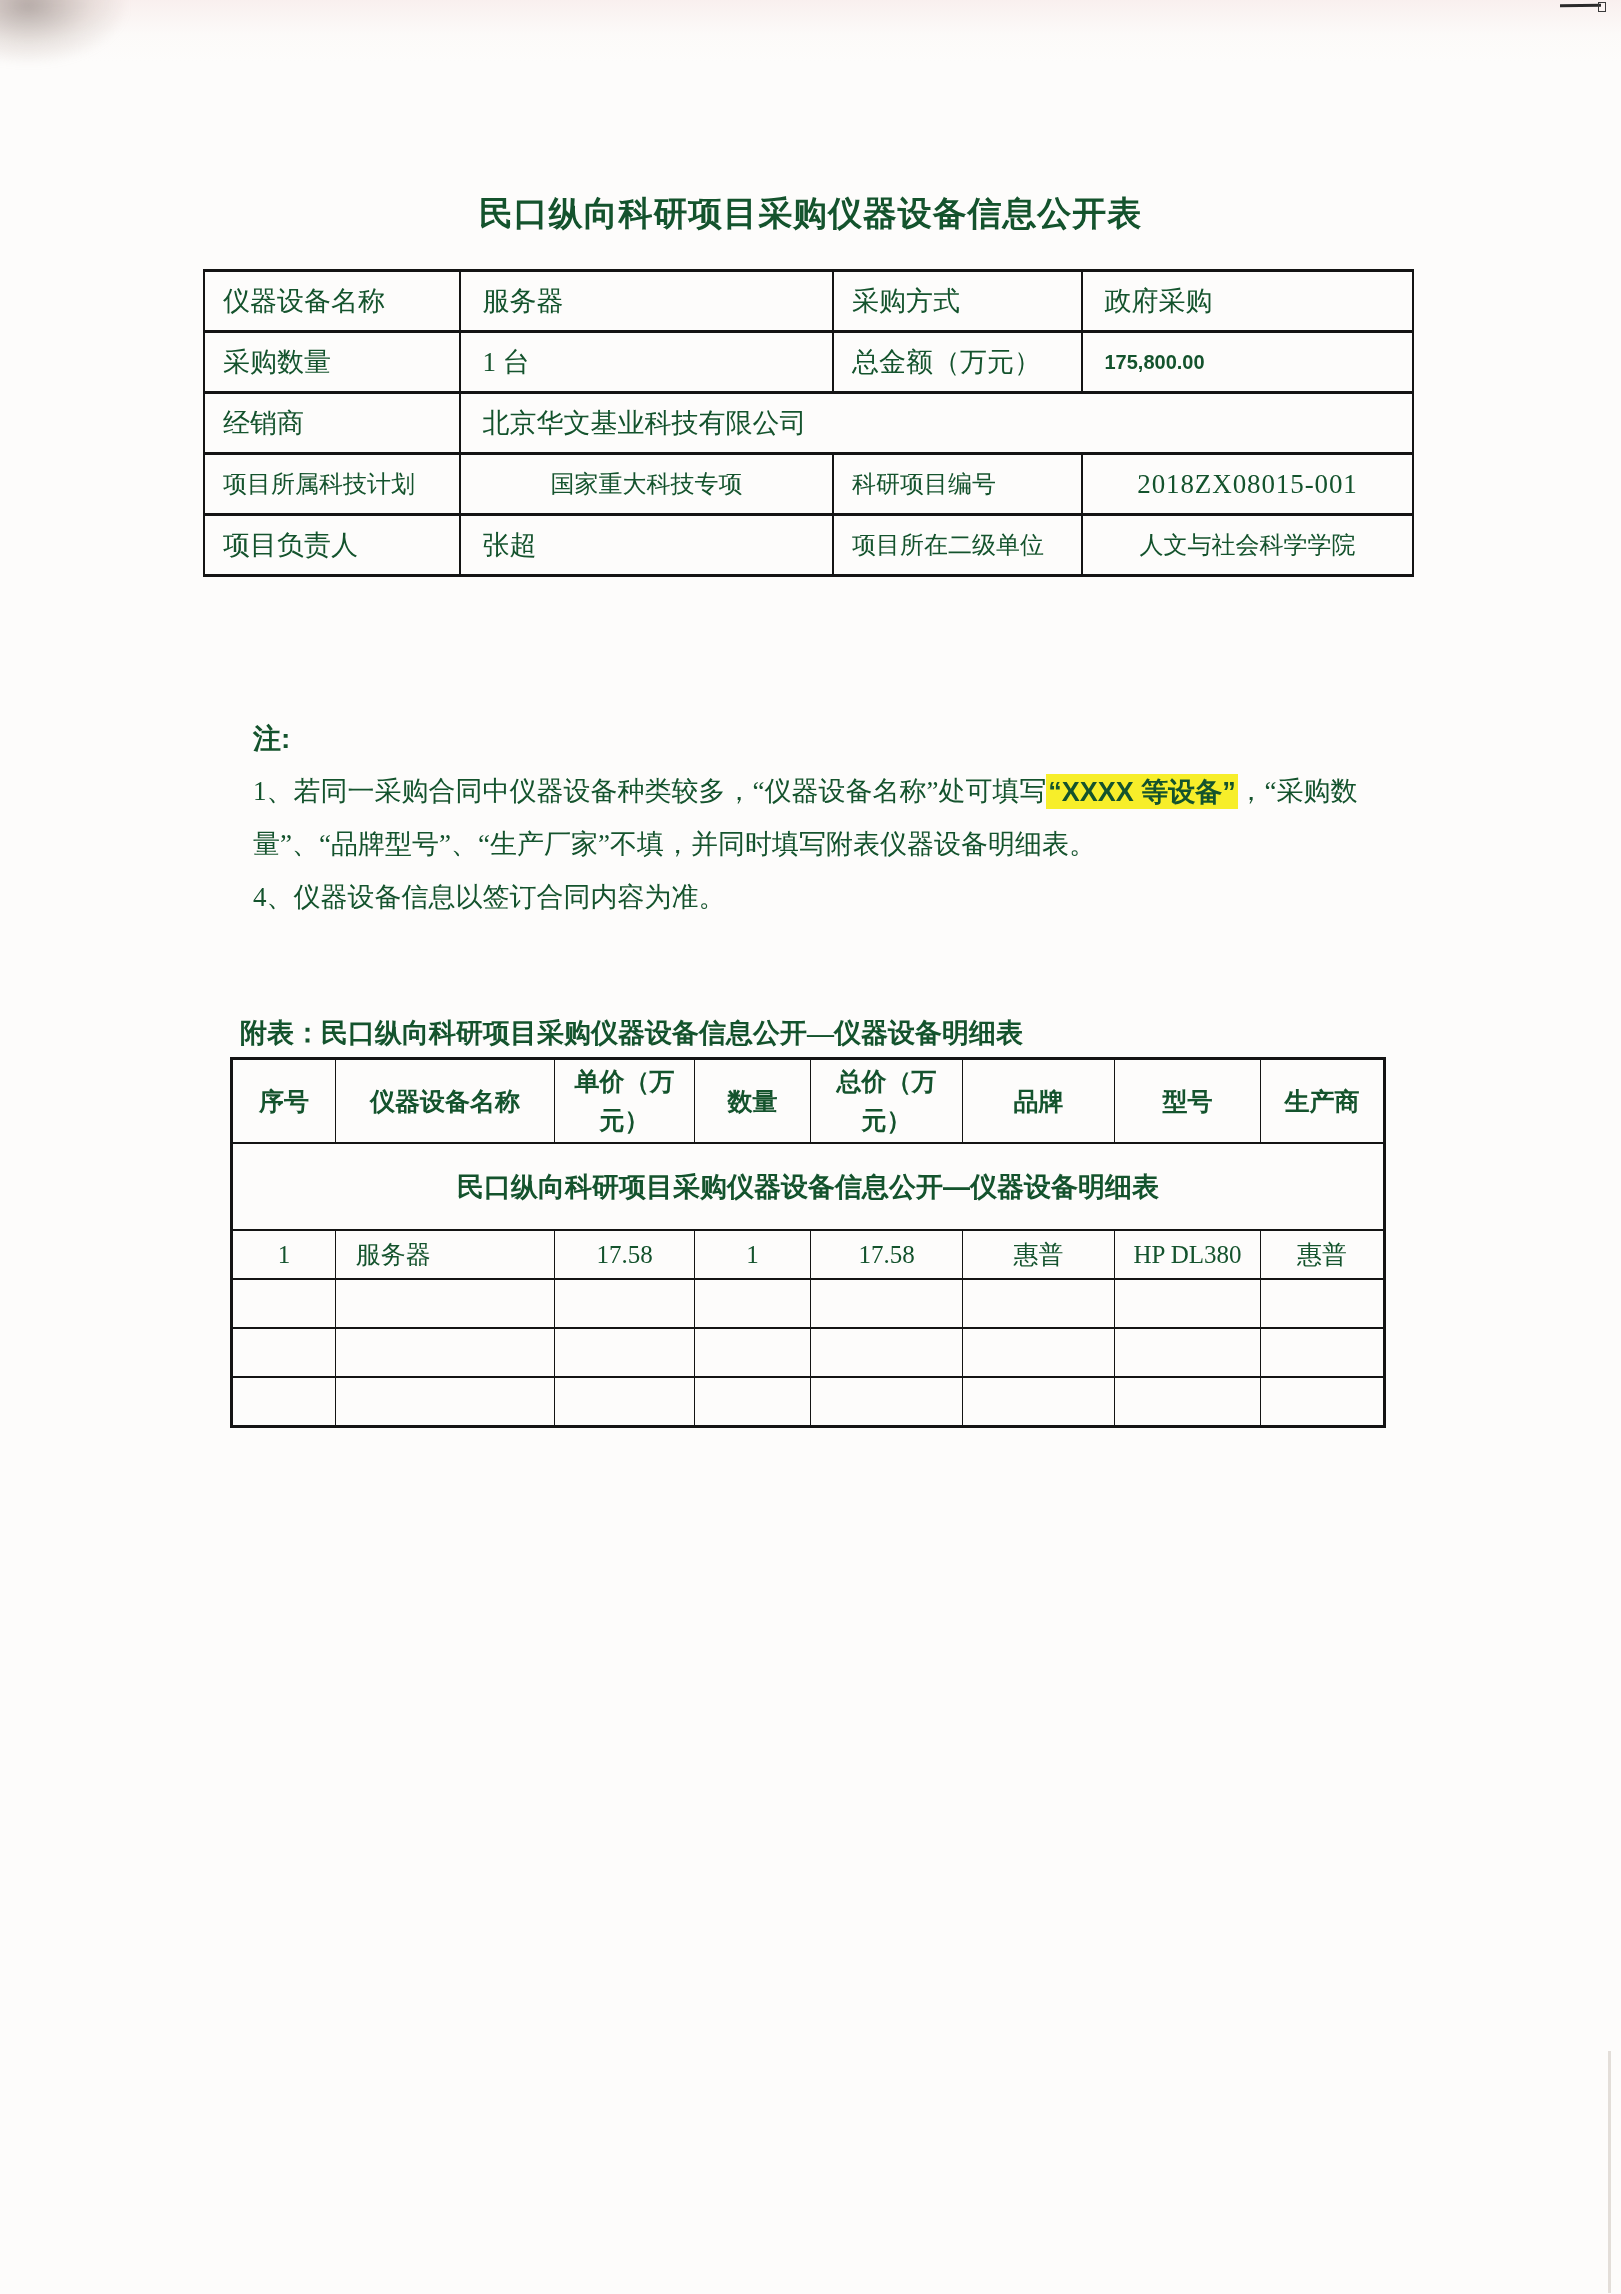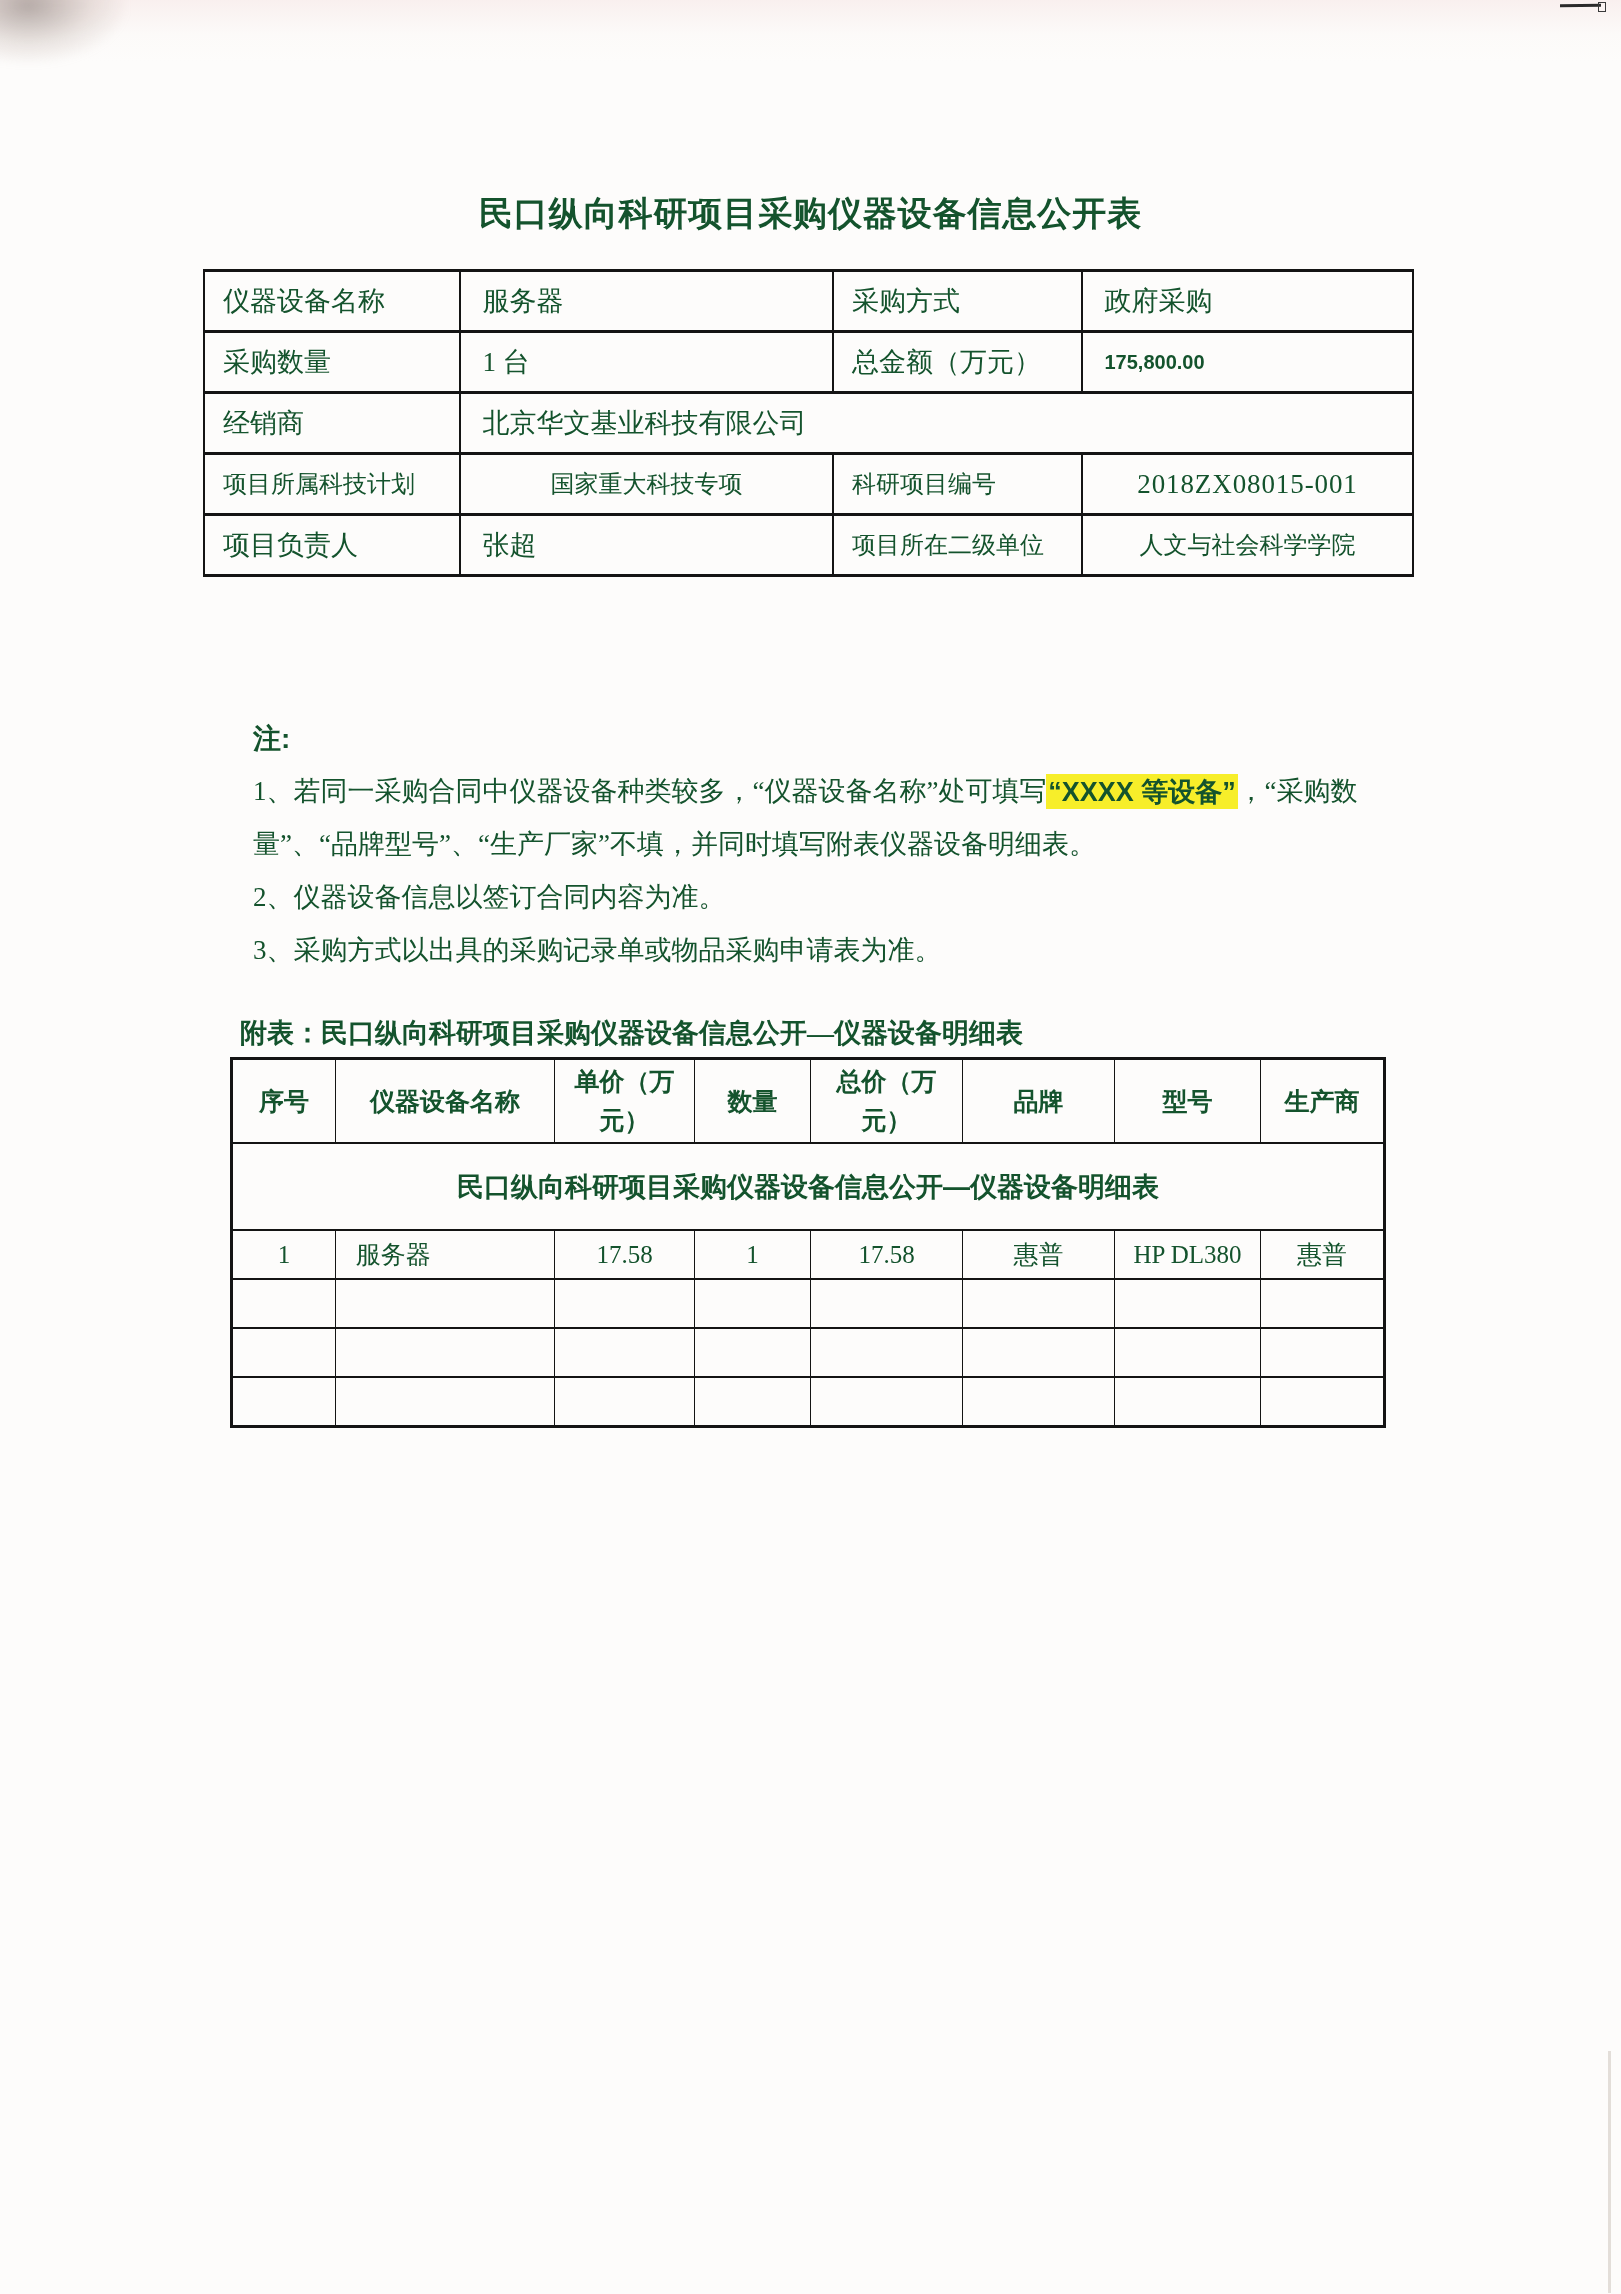--- a/index.html
+++ b/index.html
@@ -168,22 +168,21 @@
         <td class="c-val">张超</td>
         <th class="c-label small">项目所在二级单位</th>
         <td class="c-val center small">人文与社会科学学院</td>
       </tr>
     </tbody>
   </table>
 
   <div class="notes">
     <div class="notes-heading">注:</div>
     <p><span>1、若同一采购合同中仪器设备种类较多，“仪器设备名称”处可填写</span><span class="note-hl" style="background: rgb(247, 238, 42);">“XXXX 等设备”</span><span>，“采购数量”、“品牌型号”、“生产厂家”不填，并同时填写附表仪器设备明细表。</span></p>
-    <p>2、仪器设备信息以签订合同内容为准。</p>
-    <p>3、采购方式以出具的采购记录单或物品采购申请表为准。</p>
+    <p>4、仪器设备信息以签订合同内容为准。</p>
   </div>
 
   <div class="attach-heading">附表：民口纵向科研项目采购仪器设备信息公开—仪器设备明细表</div>
 
   <table class="detail-table">
     <colgroup>
       <col style="width:104px">
         <col style="width:219px">
         <col style="width:140px">
         <col style="width:116px">

